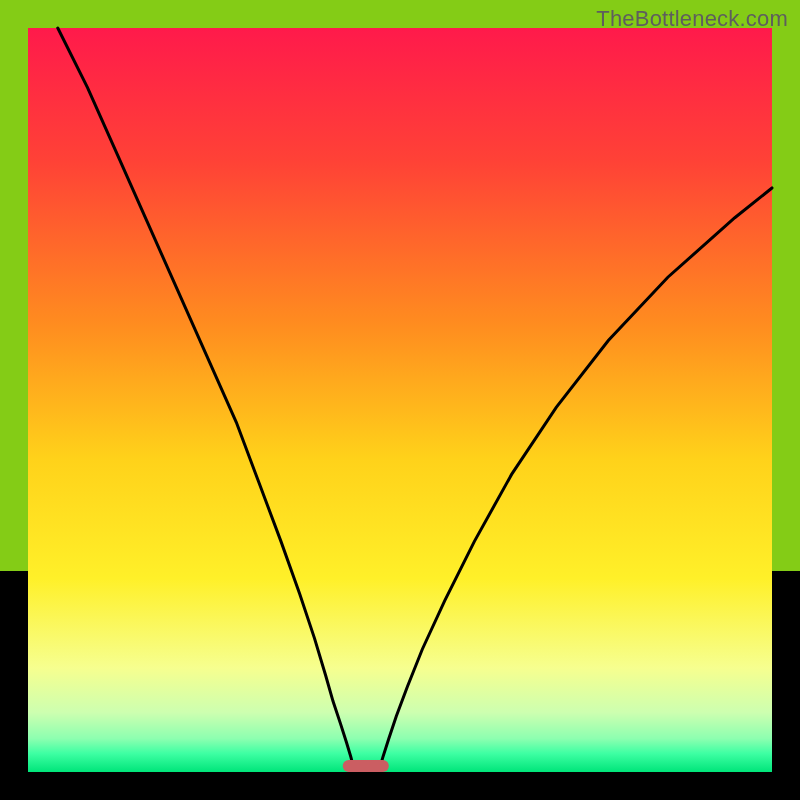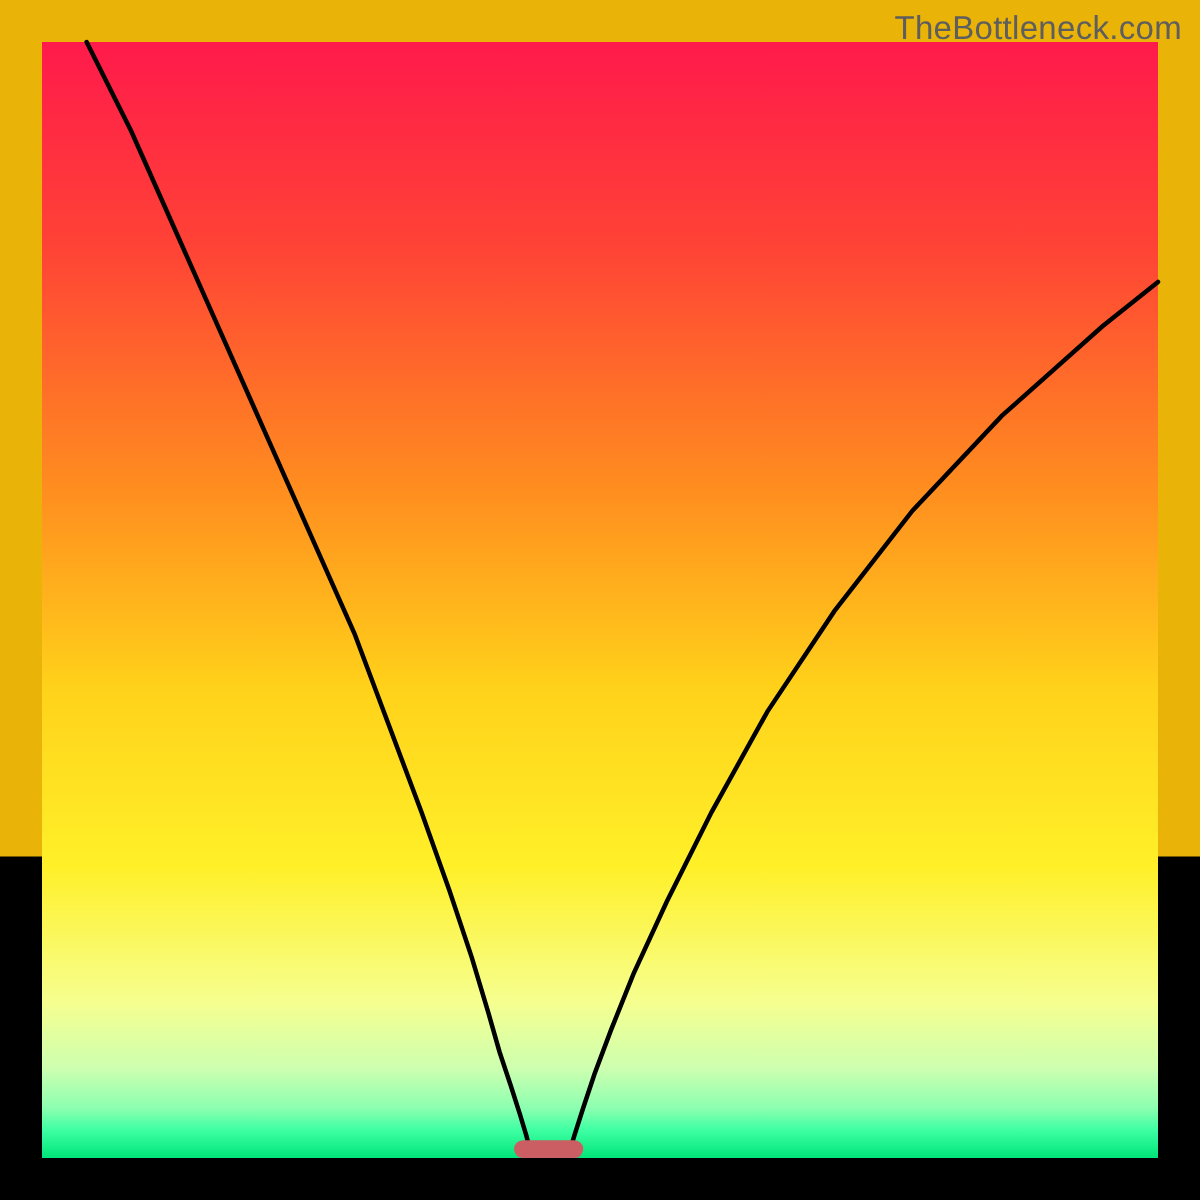--- a/index.html
+++ b/index.html
@@ -9,21 +9,21 @@
     height: 800px;
     background: #000;
     overflow: hidden;
   }
   .frame {
     position: absolute;
     left: 0;
     top: 0;
     width: 800px;
     height: 571px;
-    background: #eab308;
+    background: #84cc16;
   }
   .watermark {
     position: absolute;
     top: 6px;
     right: 12px;
     font-family: Arial, Helvetica, sans-serif;
     font-size: 22px;
     color: #5e5e5e;
     letter-spacing: 0.2px;
   }

